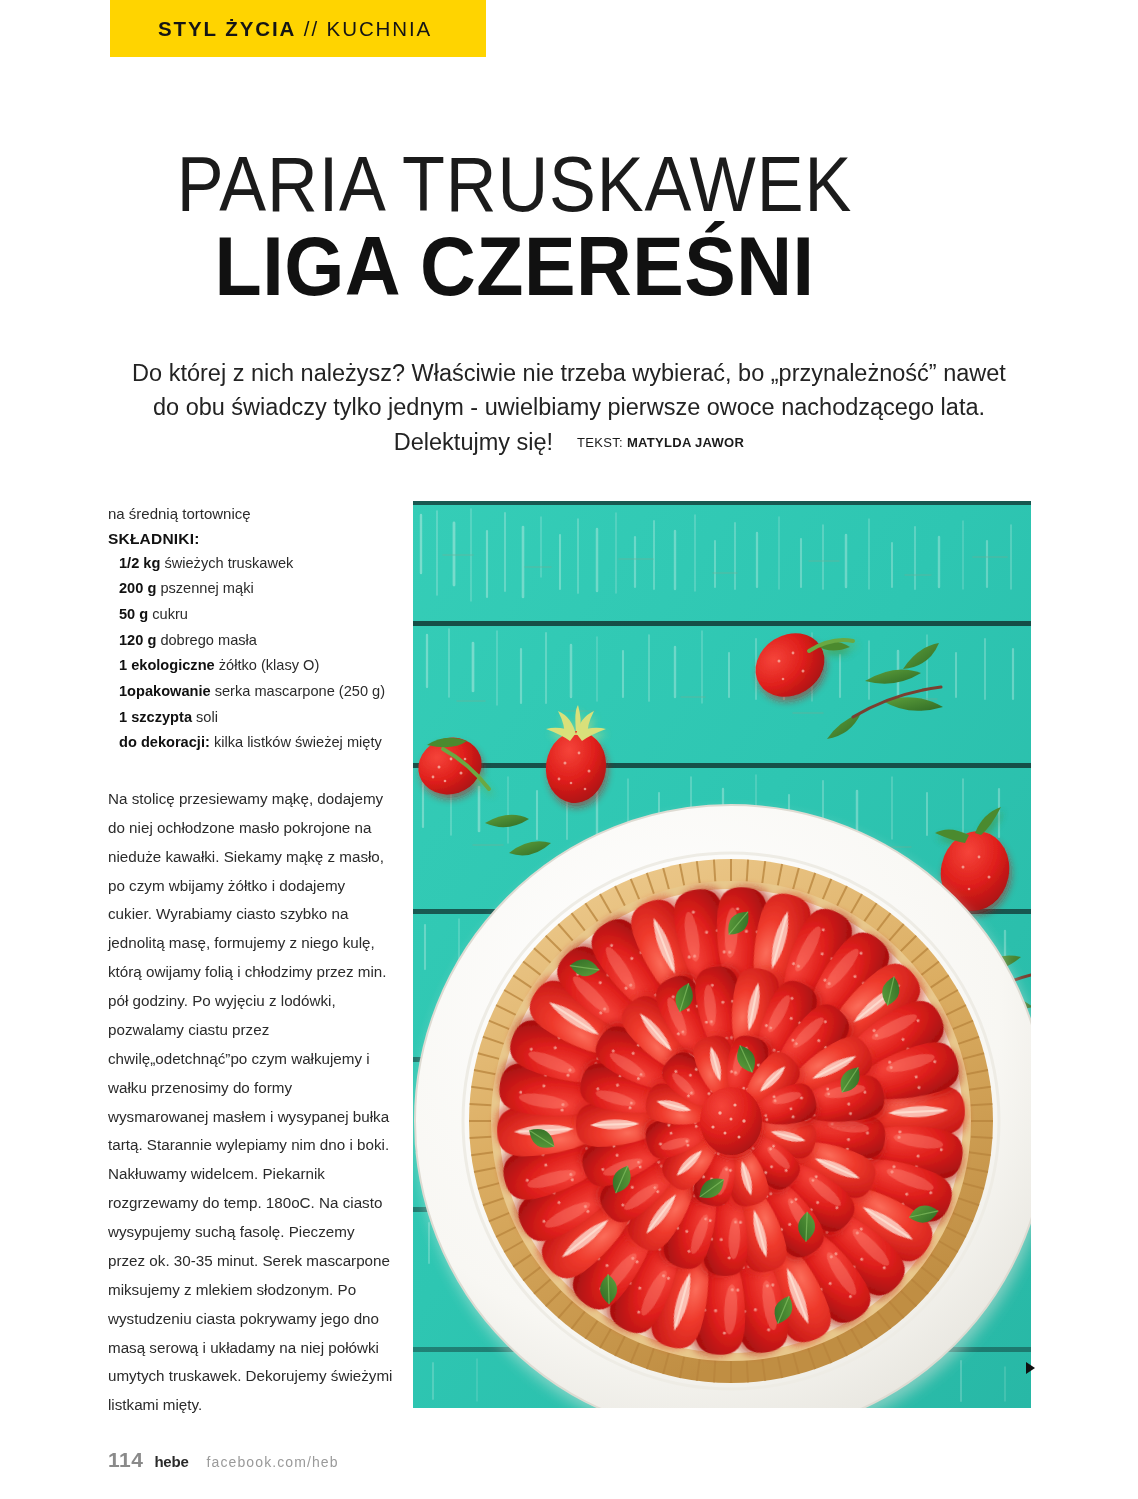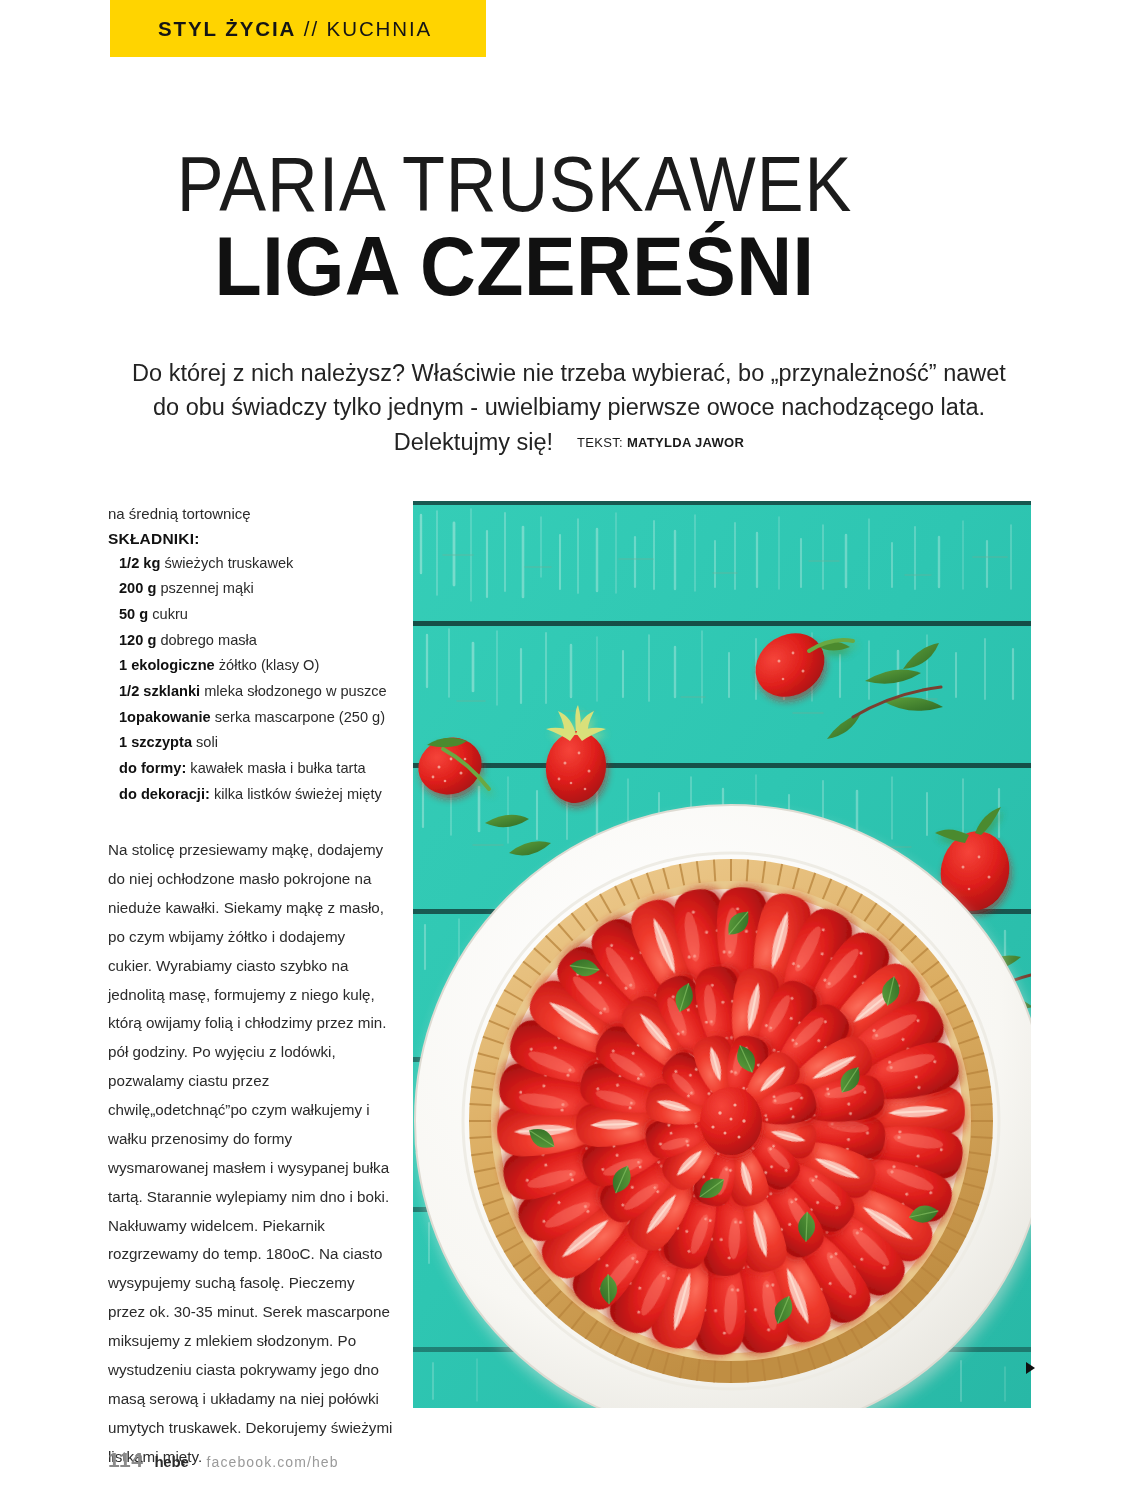--- a/index.html
+++ b/index.html
@@ -223,24 +223,22 @@
 
 <div class="left-col">
   <div class="recipe-subtitle">na średnią tortownicę</div>
   <div class="ingredients-heading">SKŁADNIKI:</div>
   <ul class="ingredients-list" id="ingredients-list">
       <li class="ingredient-item"><span class="amt">1/2 kg</span><span> świeżych truskawek</span></li>
       <li class="ingredient-item"><span class="amt">200 g</span><span> pszennej mąki</span></li>
       <li class="ingredient-item"><span class="amt">50 g</span><span> cukru</span></li>
       <li class="ingredient-item"><span class="amt">120 g</span><span> dobrego masła</span></li>
       <li class="ingredient-item"><span class="amt">1 ekologiczne</span><span> żółtko (klasy O)</span></li>
-      <li class="ingredient-item"><span class="amt">1/2 szklanki</span><span> mleka słodzonego w puszce</span></li>
       <li class="ingredient-item"><span class="amt">1opakowanie</span><span>  serka mascarpone (250 g)</span></li>
       <li class="ingredient-item"><span class="amt">1 szczypta</span><span> soli</span></li>
-      <li class="ingredient-item"><span class="amt">do formy:</span><span> kawałek masła i bułka tarta</span></li>
       <li class="ingredient-item"><span class="amt">do dekoracji:</span><span>  kilka listków świeżej mięty</span></li>
     </ul>
   <div class="method-text">Na stolicę przesiewamy mąkę, dodajemy do niej ochłodzone masło pokrojone na nieduże kawałki. Siekamy mąkę z masło, po czym wbijamy żółtko i dodajemy cukier. Wyrabiamy ciasto szybko na jednolitą masę, formujemy z niego kulę, którą owijamy folią i chłodzimy przez min. pół godziny. Po wyjęciu z lodówki, pozwalamy ciastu przez chwilę„odetchnąć”po  czym wałkujemy i wałku przenosimy do formy wysmarowanej masłem i wysypanej bułka tartą. Starannie wylepiamy nim dno i boki. Nakłuwamy widelcem. Piekarnik rozgrzewamy do temp.  180oC. Na ciasto wysypujemy suchą fasolę. Pieczemy przez ok. 30-35 minut. Serek mascarpone miksujemy z mlekiem słodzonym.  Po wystudzeniu ciasta pokrywamy jego dno masą serową i układamy na niej połówki umytych truskawek. Dekorujemy świeżymi listkami mięty.</div>
 </div>
 
 <div class="photo">
   <svg class="photo-svg" viewBox="0 0 618 907" preserveAspectRatio="xMidYMid slice">
     <defs>
       <linearGradient id="woodgrad" x1="0" y1="0" x2="1" y2="1">
         <stop offset="0%" stop-color="#35cdb7"></stop>

